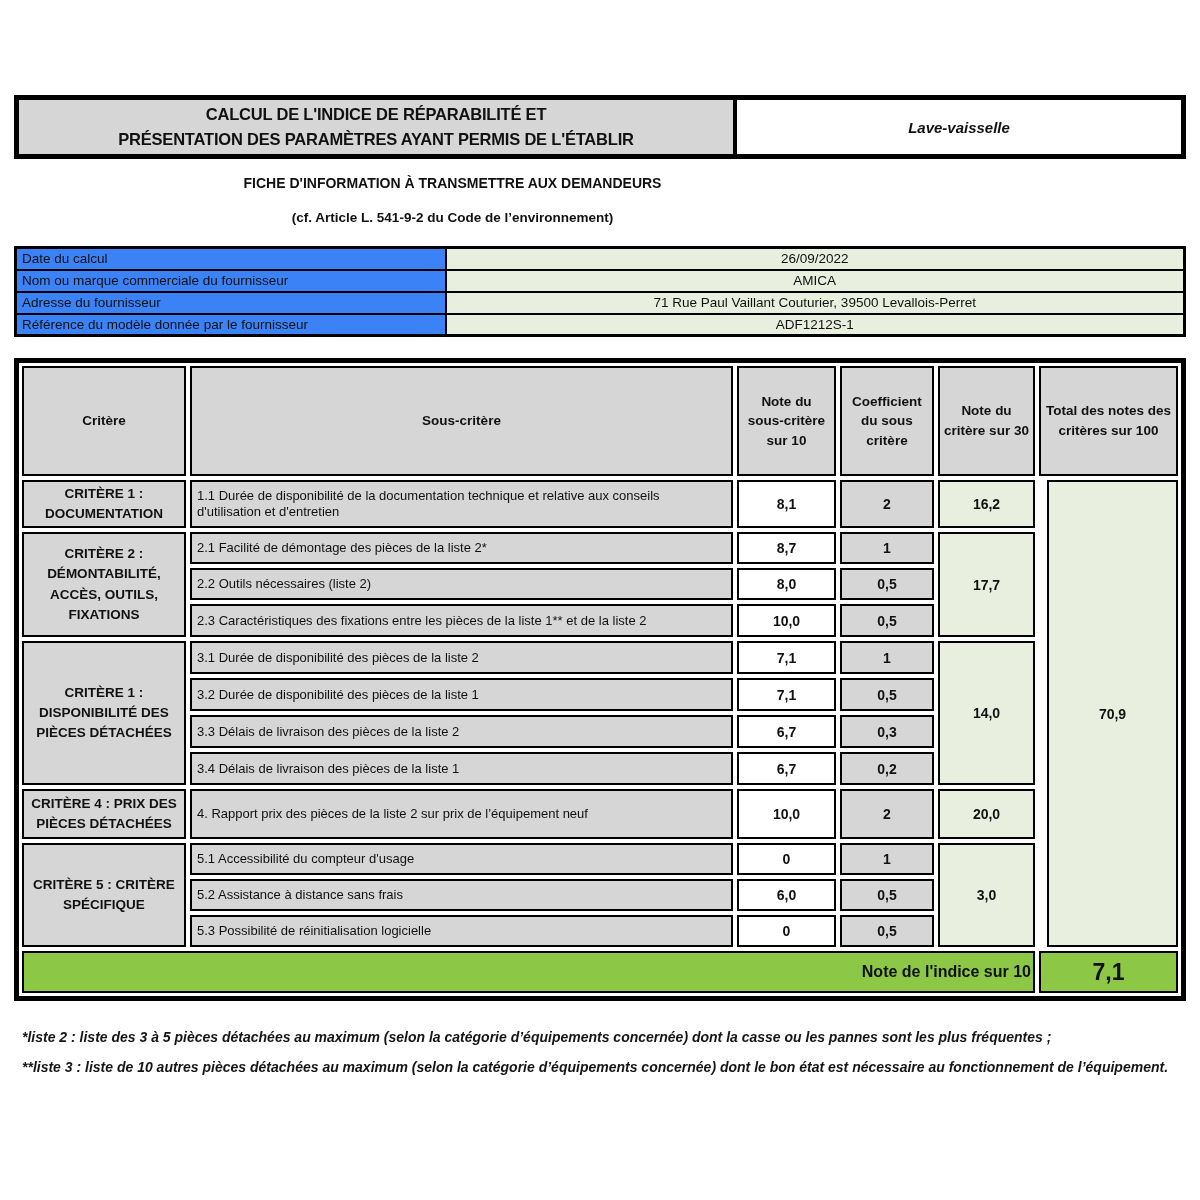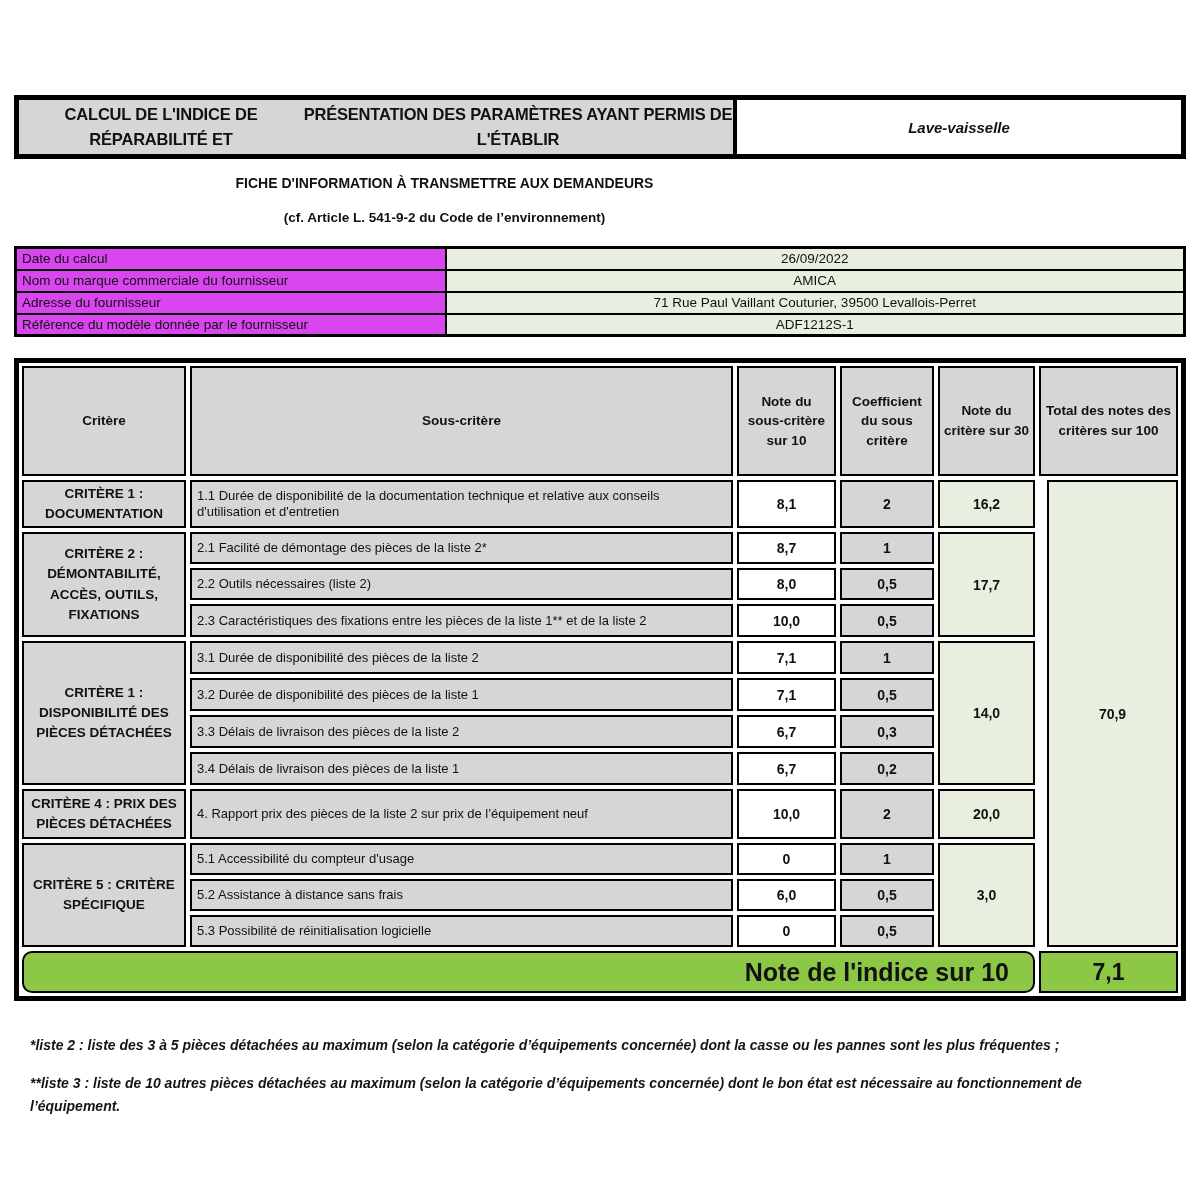--- a/index.html
+++ b/index.html
@@ -4,36 +4,36 @@
 <style>
   * { margin:0; padding:0; box-sizing:border-box; }
   html,body { width:1200px; height:1200px; background:#ffffff; color:#111;
     font-family:"Liberation Sans", sans-serif; }
   .page { position:relative; width:1200px; height:1200px; overflow:hidden; }
 
   
   .title-block { position:absolute; left:14px; top:95px; width:1172px; height:64px;
     border:5px solid #000; display:flex; }
   .title-left { width:718px; background:#d6d6d6; border-right:4px solid #000;
-    display:flex; flex-direction:row; justify-content:center; align-items:center;
+    display:flex; flex-direction:column; justify-content:center; align-items:center;
     text-align:center; font-weight:bold; font-size:16.5px; line-height:1.5; letter-spacing:-0.2px; }
   .title-right { flex:1; background:#ffffff; display:flex; align-items:center;
     justify-content:center; font-weight:bold; font-style:italic; font-size:15px; }
 
   
-  .subtitle { position:absolute; left:22px; top:175px; width:845px; text-align:center; }
+  .subtitle { position:absolute; left:30px; top:175px; width:845px; text-align:center; }
   .subtitle .l1 { font-weight:bold; font-size:14px; }
   .subtitle .l2 { font-weight:bold; font-size:13.5px; margin-top:19px; }
 
   
   .info-table { position:absolute; left:14px; top:246px; width:1172px;
     border-collapse:collapse; }
   .info-table td { border:2px solid #000; height:22px; font-size:13.5px; }
   .info-table { border:3px solid #000; }
-  .info-label { width:430px; background:#d946ef; padding-left:5px;margin-left:24px; }
+  .info-label { width:430px; background:#3b82f6; padding-left:5px;margin-left:24px; }
   .info-value { background:#e8efdf; text-align:center; }
 
   
   .main-table { position:absolute; left:14px; top:358px; width:1172px;
     border:5px solid #000; background:#ffffff; padding:3px;
     display:grid;
     grid-template-columns:164px 543px 99px 94px 97px 1fr;
     grid-template-rows:110px 48px 32px 32px 33px 33px 33px 33px 33px 50px 32px 32px 32px 42px;
     column-gap:4px; row-gap:4px; }
   .cell { border:2px solid #000; display:flex; align-items:center; justify-content:center;
@@ -42,27 +42,27 @@
   .lgreen { background:#e8efdf; }
   .bgreen { background:#8cc746; }
   .whitebg{ background:#ffffff; }
   .hdr  { font-weight:bold; font-size:13.5px; text-align:center; padding:0 4px; line-height:1.45; }
   .crit { font-weight:bold; font-size:13.5px; text-align:center; padding:0 3px; line-height:1.5; }
   .sub  { justify-content:flex-start; text-align:left; font-size:13px; padding:1px 5px;
     line-height:1.2; }
   .num  { font-weight:bold; font-size:14px; }
   .n20  { font-weight:bold; font-size:14px; }
   .total{ font-weight:bold; font-size:14px;margin-left:8px; }
-  .foot-label { justify-content:flex-end; padding-right:24px; font-weight:bold; font-size:25px;border-radius:10px; }
+  .foot-label { justify-content:flex-end; padding-right:2px; font-weight:bold; font-size:16px; }
   .foot-val   { font-weight:bold; font-size:23px; }
 
   
   .footnotes { position:absolute; left:14px; top:1018px; width:1176px;
     font-size:14px; font-weight:bold; font-style:italic; line-height:1.6; color:#151515; }
-  .footnotes p { margin:16px; }
+  .footnotes p { margin:8px; }
 </style>
 </head>
 <body>
 
 <div class="page">
 
   <div class="title-block">
     <div class="title-left">
       <div>CALCUL DE L'INDICE DE RÉPARABILITÉ ET</div>
       <div>PRÉSENTATION DES PARAMÈTRES AYANT PERMIS DE L'ÉTABLIR</div>

